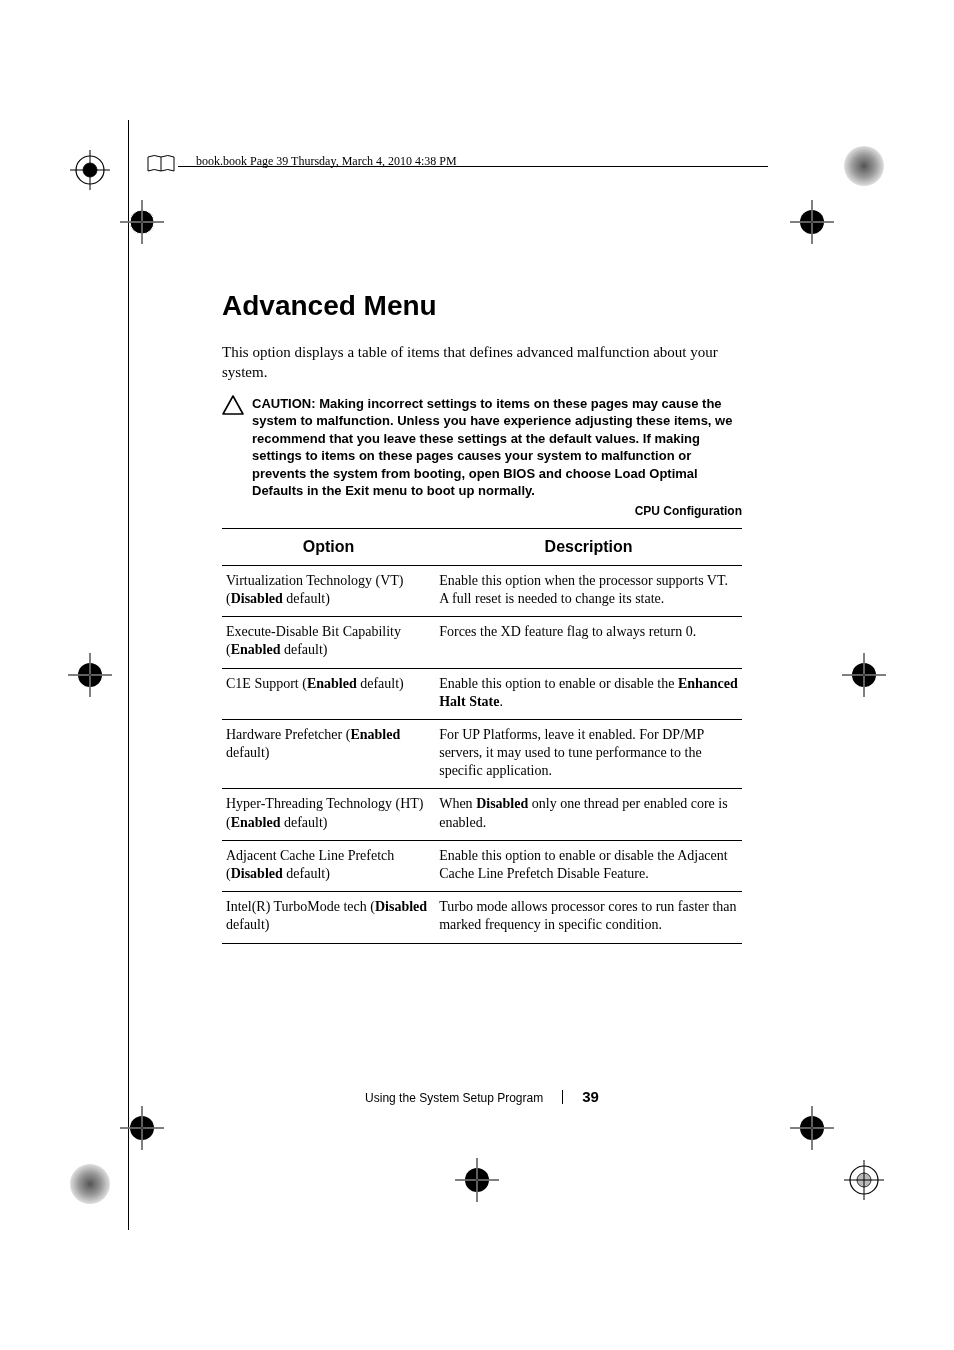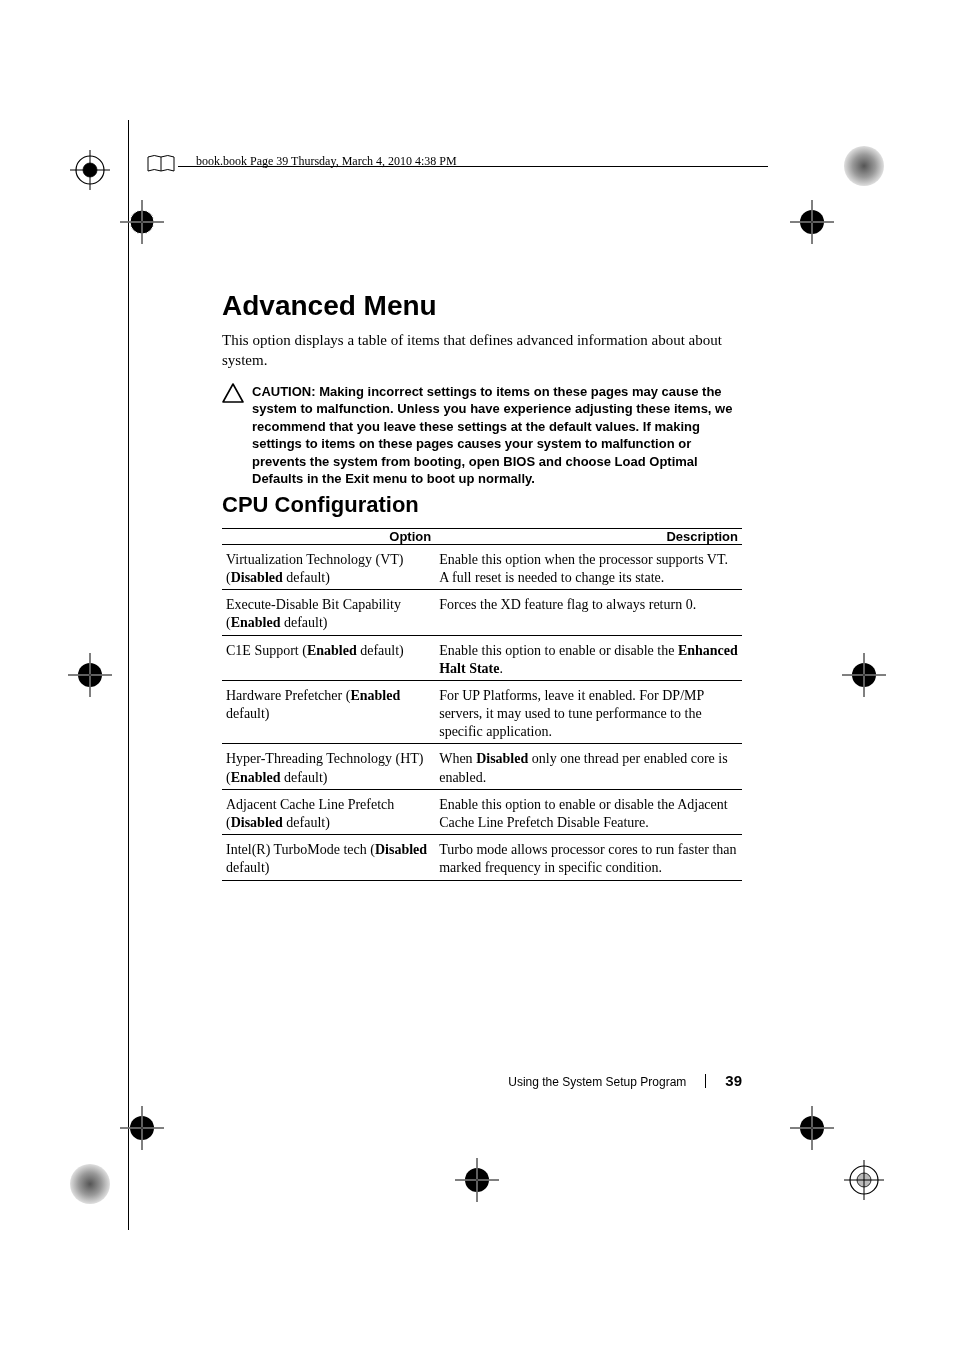--- a/index.html
+++ b/index.html
@@ -26,39 +26,39 @@
   .reg-mid.right { top: 653px; right: 68px; }
   .crop-line-v1 { position: absolute; top: 120px; bottom: 120px; left: 128px; width: 0; border-left: 1px solid #000; }
 
   .header-rule { position: absolute; top: 166px; left: 178px; width: 590px; height: 0; border-top: 1px solid #000; }
   .header-text { position: absolute; top: 154px; left: 196px; font-size: 12px; font-family: "Times New Roman", serif; }
   .header-book-icon { position: absolute; top: 154px; left: 146px; width: 30px; height: 20px; }
   .header-book-icon svg { width: 30px; height: 20px; }
 
   .content { position: absolute; top: 290px; left: 222px; width: 520px; }
 
-  h1.title { font-family: Arial, Helvetica, sans-serif; font-weight: 900; font-size: 28px; letter-spacing: 0px; margin-bottom: 8px; }
+  h1.title { font-family: Arial, Helvetica, sans-serif; font-weight: 900; font-size: 28px; letter-spacing: 0px; margin-bottom: 20px; }
   .intro { font-size: 15px; line-height: 1.35; margin-bottom: 12px; }
 
   .caution-block { display: flex; align-items: flex-start; gap: 8px; margin-bottom: 4px; }
   .caution-icon { flex: 0 0 auto; width: 22px; height: 20px; }
   .caution-icon svg { width: 22px; height: 20px; display: block; }
   .caution-text { font-family: Arial, Helvetica, sans-serif; font-size: 13px; line-height: 1.35; font-weight: bold; }
   .caution-text .lead { font-weight: 900; }
 
-  h2.subhead { font-family: Arial, Helvetica, sans-serif; font-weight: 900; font-size: 22px; margin-bottom: 10px; }
+  h2.subhead { font-family: Arial, Helvetica, sans-serif; font-weight: 900; font-size: 12px; margin-bottom: 10px; text-align: right; }
 
   table.opts { width: 100%; border-collapse: collapse; font-size: 14px; }
-  table.opts thead th { font-family: Arial, Helvetica, sans-serif; font-weight: 900; font-size: 13px; text-align: right; padding: 0 4px; border-top: 1.5px solid #000; border-bottom: 1px solid #000; }
-  table.opts tbody td { padding: 6px 4px 2px 4px; vertical-align: top; border-bottom: 0.5px solid #000; line-height: 1.3; }
+  table.opts thead th { font-family: Arial, Helvetica, sans-serif; font-weight: 900; font-size: 16px; text-align: center; padding: 9px 4px; border-top: 1.5px solid #000; border-bottom: 1px solid #000; }
+  table.opts tbody td { padding: 6px 4px 8px 4px; vertical-align: top; border-bottom: 0.5px solid #000; line-height: 1.3; }
   table.opts tbody tr:last-child td { border-bottom: 1.5px solid #000; }
   table.opts td.optcol { width: 41%; }
   .bold { font-weight: bold; }
 
-  .footer { position: absolute; bottom: 260px; left: 222px; width: 520px; text-align: right; font-size: 12px; }
+  .footer { position: absolute; bottom: 244px; left: 222px; width: 520px; text-align: center; font-size: 12px; }
   .footer .sep { display: inline-block; width: 0; height: 14px; border-left: 1px solid #000; margin: 0 16px -2px 16px; }
   .footer .ftext { font-family: Arial, Helvetica, sans-serif; font-size: 12px; }
   .footer .pnum { font-family: Arial, Helvetica, sans-serif; font-weight: 900; font-size: 15px; }
 
   
   .grad-circle { position: absolute; width: 40px; height: 40px; border-radius: 50%; background: radial-gradient(circle, #555 0%, #999 40%, #ddd 70%, #fff 100%); }
   .grad-circle.tr { top: 146px; right: 70px; }
   .grad-circle.bl { bottom: 146px; left: 70px; }
 </style>
 </head>
@@ -158,21 +158,21 @@
         <circle cx="22" cy="22" r="12" fill="#000"></circle>
         <line x1="22" y1="4" x2="22" y2="40" stroke="#fff" stroke-width="1.5"></line>
         <line x1="4" y1="22" x2="40" y2="22" stroke="#fff" stroke-width="1.5"></line>
         <line x1="22" y1="0" x2="22" y2="44" stroke="#000" stroke-width="1"></line>
         <line x1="0" y1="22" x2="44" y2="22" stroke="#000" stroke-width="1"></line>
       </svg>
     </div>
 
   <div class="content">
     <h1 class="title">Advanced Menu</h1>
-    <p class="intro">This option displays a table of items that defines advanced information about about system.</p>
+    <p class="intro">This option displays a table of items that defines advanced malfunction about your system.</p>
 
     <div class="caution-block">
       <div class="caution-icon">
         <svg viewBox="0 0 22 20">
             <polygon points="11,1 21,19 1,19" fill="none" stroke="#000" stroke-width="1.6" stroke-linejoin="round"></polygon>
           </svg>
       </div>
       <div class="caution-text">
         <span class="lead">CAUTION:</span>
         <span>Making incorrect settings to items on these pages may cause the system to malfunction. Unless you have experience adjusting these items, we recommend that you leave these settings at the default values. If making settings to items on these pages causes your system to malfunction or prevents the system from booting, open BIOS and choose Load Optimal Defaults in the Exit menu to boot up normally.</span>

